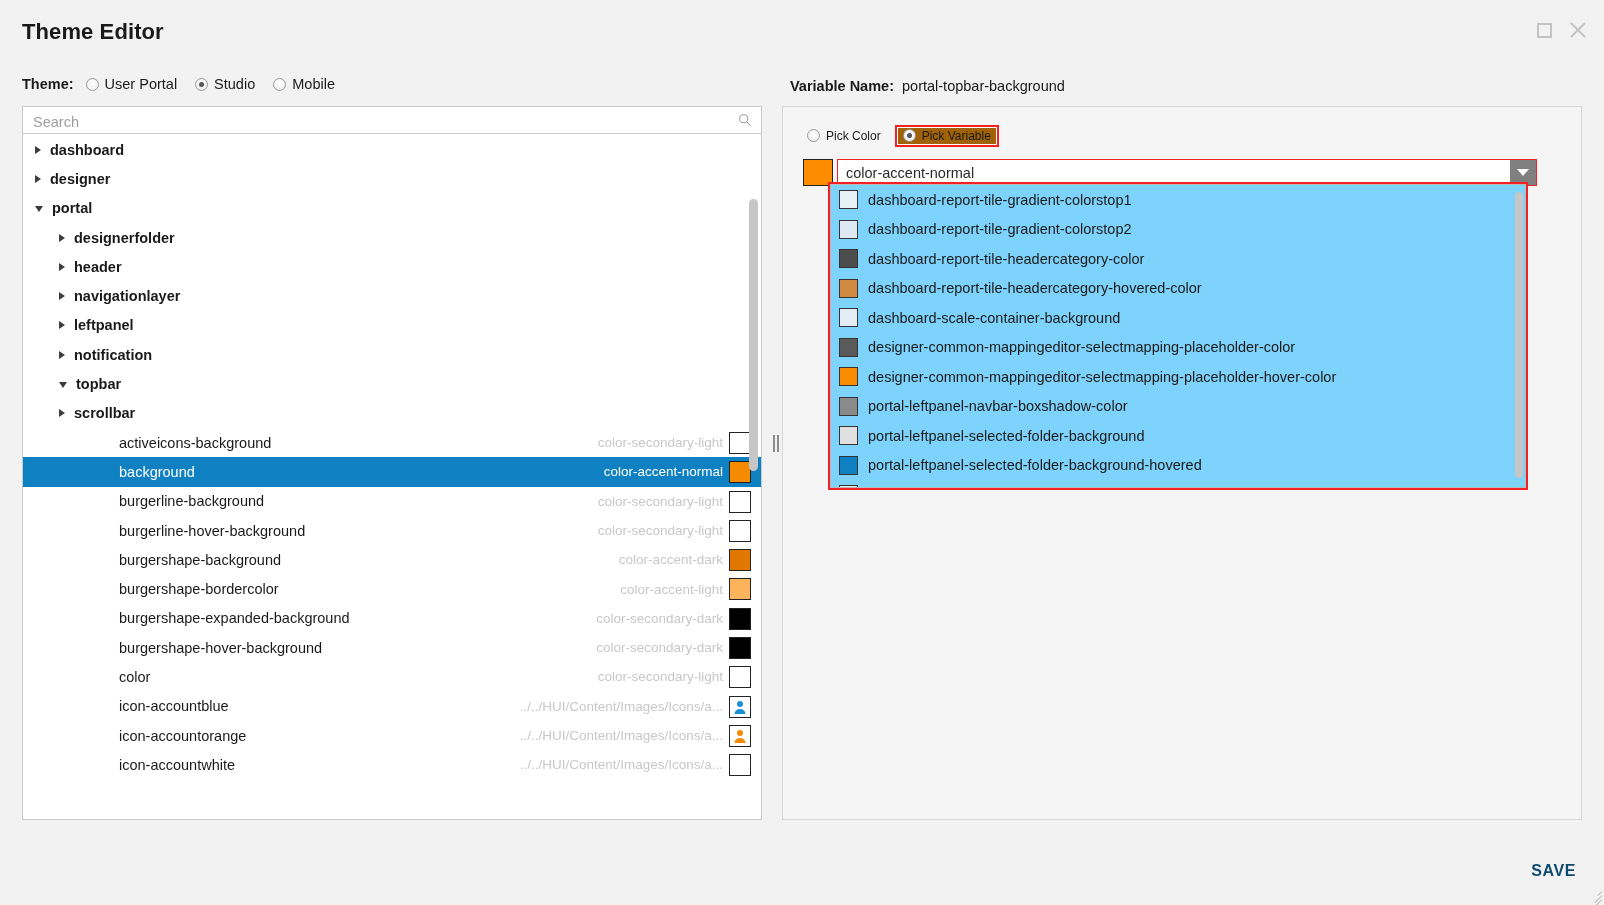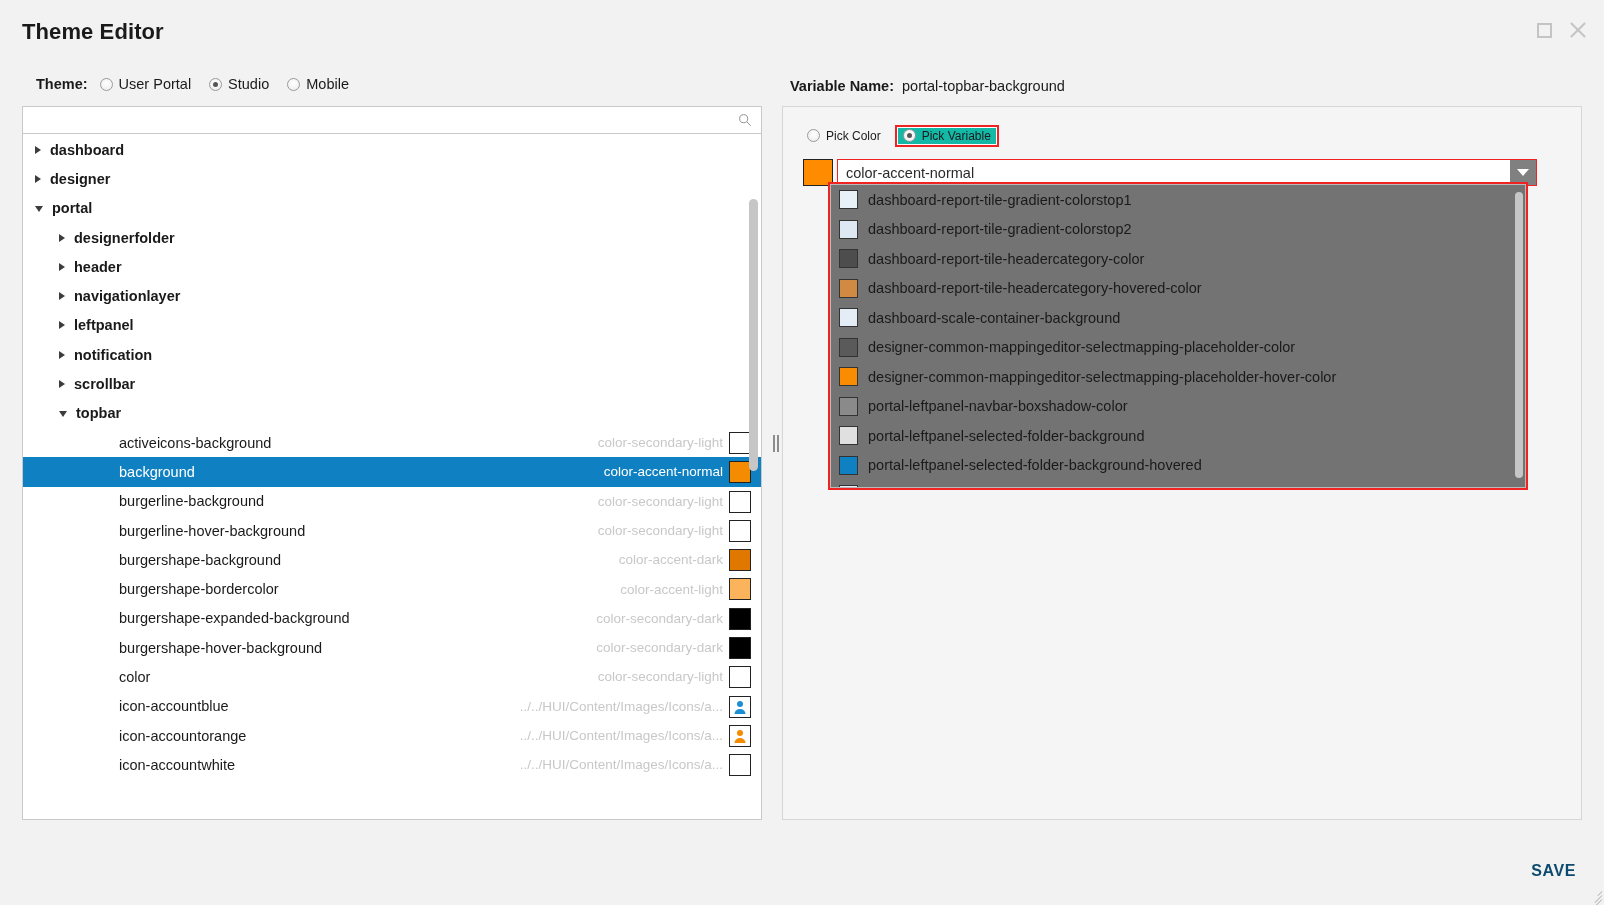--- a/index.html
+++ b/index.html
@@ -41,21 +41,21 @@
   }
   .win-close:before, .win-close:after {
     content: ""; position: absolute; left: 0; top: 9px;
     width: 20px; height: 2px; background: #c4c4c4;
   }
   .win-close:before { transform: rotate(45deg); }
   .win-close:after  { transform: rotate(-45deg); }
 
   
   .theme-row {
-    position: absolute; left: 36px; top: 76px;
+    position: absolute; left: 22px; top: 76px;
     display: flex; align-items: center;
     font-size: 14.5px; color: #1a1a1a;
   }
   .theme-label { font-weight: bold; margin-right: 12px; }
   .radio-opt {
     display: flex; align-items: center;
     margin-right: 18px; cursor: pointer;
   }
   .radio {
     width: 13px; height: 13px; border-radius: 50%;
@@ -207,21 +207,21 @@
     font-size: 12px; color: #1a1a1a;
     cursor: pointer;
     padding: 2px 4px;
   }
   .mode-opt .radio { margin-right: 6px; }
   .mode-opt.highlight {
     border: 2px solid #ef2323;
     border-radius: 0;
     padding: 2px 6px;
     margin-left: 10px;
-    background: #14b8a6;
+    background: #a16207;
     box-shadow: 0 0 0 1px #ffffff inset;
   }
 
   .picker-row {
     position: absolute; left: 20px; top: 52px;
     display: flex; align-items: stretch;
   }
   .picker-swatch {
     width: 30px; height: 27px;
     background: #ff8c00;
@@ -270,21 +270,21 @@
     background: #ffffff;
     border: 2px solid #ef2323;
     box-sizing: border-box;
     overflow: hidden;
   }
   .dd-inner {
     position: absolute; left: 0; top: 0;
     width: 696px; height: 304px;
     border: 1px solid #b9b9b9;
     box-sizing: border-box;
-    background: #737373;
+    background: #7dd3fc;
     overflow: hidden;
   }
   .dd-item {
     position: relative;
     height: 29.5px;
     display: flex; align-items: center;
     padding-left: 8px;
     font-size: 14.5px; color: #1a1a1a;
     cursor: pointer;
     white-space: nowrap;
@@ -352,20 +352,21 @@
       <span>Studio</span>
     </label>
     <label class="radio-opt">
       <span class="radio"></span>
       <span>Mobile</span>
     </label>
   </div>
 
   <div class="left-panel">
     <div class="search-wrap">
+      <input class="search-input" type="text" placeholder="Search" style="">
       <svg class="search-icon" viewBox="0 0 16 16">
         <circle cx="6.5" cy="6.5" r="4.6" fill="none" stroke="#8c8c8c" stroke-width="1.1"></circle>
         <line x1="10" y1="10" x2="14.5" y2="14.5" stroke="#8c8c8c" stroke-width="1.1"></line>
       </svg>
     </div>
 
     <div class="tree" id="tree-host">
         <div class="tree-row folder" style="padding-left: 12px;">
           <span class="arrow collapsed"></span>
           <span>dashboard</span>
@@ -392,26 +393,26 @@
         </div>
         <div class="tree-row folder" style="padding-left: 36px;">
           <span class="arrow collapsed"></span>
           <span>leftpanel</span>
         </div>
         <div class="tree-row folder" style="padding-left: 36px;">
           <span class="arrow collapsed"></span>
           <span>notification</span>
         </div>
         <div class="tree-row folder" style="padding-left: 36px;">
-          <span class="arrow collapsed"></span>
-          <span>scrollbar</span>
-        </div>
-        <div class="tree-row folder" style="padding-left: 36px;">
           <span class="arrow expanded"></span>
           <span>topbar</span>
+        </div>
+        <div class="tree-row folder" style="padding-left: 36px;">
+          <span class="arrow collapsed"></span>
+          <span>scrollbar</span>
         </div>
         <div class="leaf-row" style="padding-left: 96px;">
           <span class="leaf-name">activeicons-background</span>
           <span class="leaf-value">color-secondary-light</span>
           <span class="swatch" style="background: rgb(255, 255, 255);"></span>
         </div>
         <div class="leaf-row selected" style="padding-left: 96px;">
           <span class="leaf-name">background</span>
           <span class="leaf-value">color-accent-normal</span>
           <span class="swatch" style="background: rgb(245, 139, 0); outline: rgb(15, 128, 193) solid 2px;"></span>

